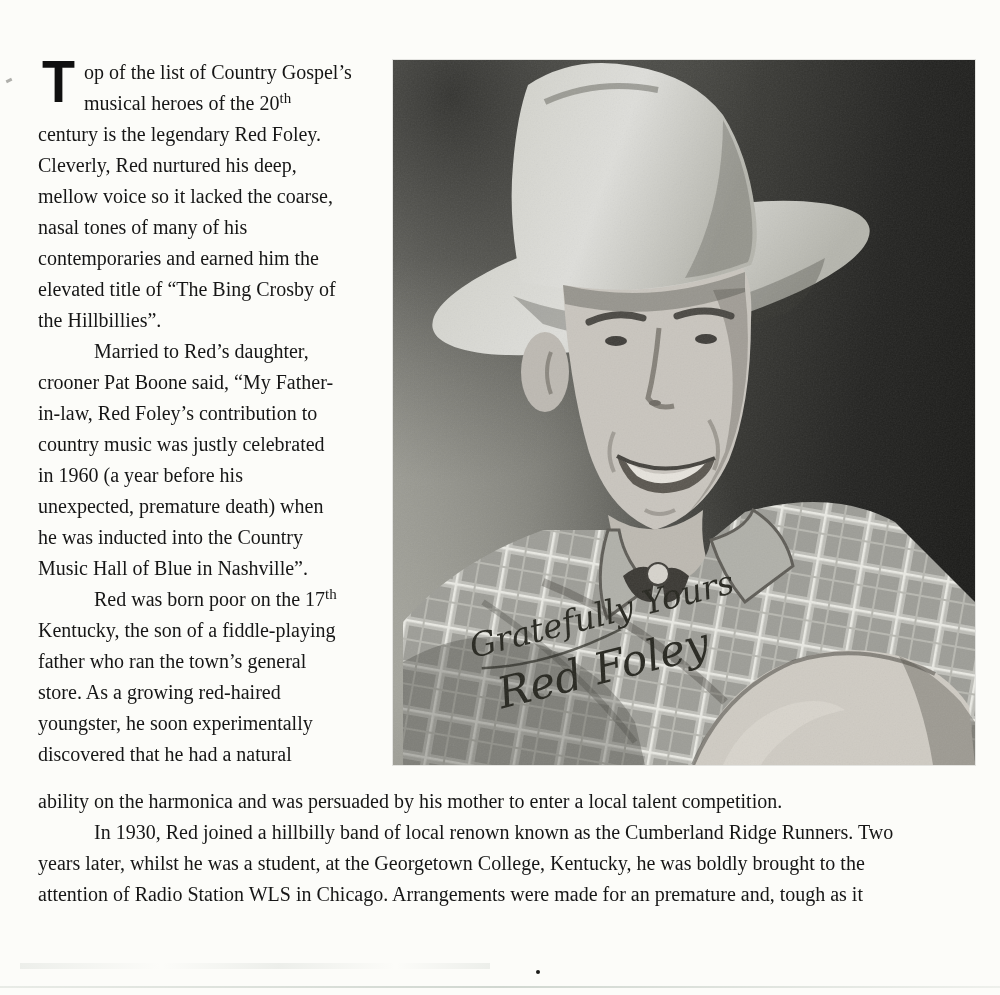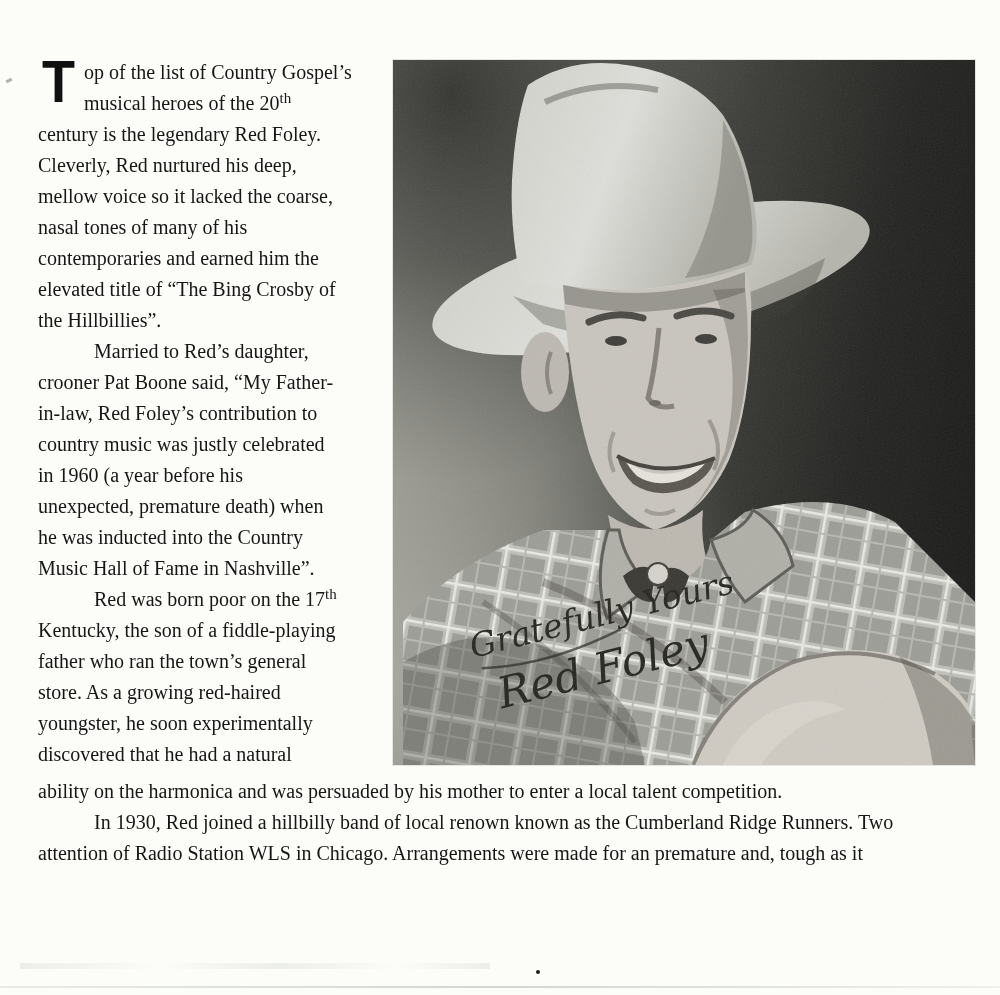--- a/index.html
+++ b/index.html
@@ -14,21 +14,21 @@
   .photo-wrap{flex:0 0 582px;width:582px;height:705px;margin-top:3px;outline:1px solid rgba(60,60,55,0.12);}
   .photo-wrap svg{display:block;}
   .ln{font-size:20px;line-height:31px;height:31px;white-space:nowrap;font-family:Liberation Serif, serif;}
   .ln.dc{padding-left:46px;}
   .ln.ind{padding-left:56px;}
   .ln sup{font-size:15px;line-height:0;vertical-align:7px;}
   .drop-cap{
     position:absolute;left:4px;top:-5px;font-size:60px;font-weight:bold;
     line-height:1;transform:scaleX(0.9);transform-origin:left top;color:#101010;
   }
-  #full-lines{margin-top:6px;}
+  #full-lines{margin-top:16px;}
   .speck{position:absolute;left:6px;top:79px;width:6px;height:3px;background:#8f8f8a;opacity:.7;transform:rotate(-25deg);}
   .ink-dot{position:absolute;left:536px;top:970px;width:4px;height:4px;border-radius:50%;background:#1c1c1a;}
   .smudge{position:absolute;left:20px;top:963px;width:470px;height:6px;opacity:.12;
     background:linear-gradient(90deg,#7a8a7e 0%,transparent 30%,#7a8a7e 55%,transparent 80%,#7a8a7e 100%);}
   .scan-line{position:absolute;left:0;top:986px;width:1000px;height:2px;opacity:.55;
     background:linear-gradient(90deg,rgba(150,165,152,.35),rgba(120,140,126,.6),rgba(150,165,152,.25));}
   .sig-text{font-family:"DejaVu Serif",serif;font-style:italic;}
 </style>
 </head>
 <body>
@@ -49,21 +49,21 @@
             <div class="ln"><span>contemporaries and earned him the</span></div>
             <div class="ln"><span>elevated title of “The Bing Crosby of</span></div>
             <div class="ln"><span>the Hillbillies”.</span></div>
             <div class="ln ind"><span>Married to Red’s daughter,</span></div>
             <div class="ln"><span>crooner Pat Boone said, “My Father-</span></div>
             <div class="ln"><span>in-law, Red Foley’s contribution to</span></div>
             <div class="ln"><span>country music was justly celebrated</span></div>
             <div class="ln"><span>in 1960 (a year before his</span></div>
             <div class="ln"><span>unexpected, premature death) when</span></div>
             <div class="ln"><span>he was inducted into the Country</span></div>
-            <div class="ln"><span>Music Hall of Fame in Nashville”.</span></div>
+            <div class="ln"><span>Music Hall of Blue in Nashville”.</span></div>
             <div class="ln ind"><span>Red was born poor on the 17</span><sup>th</sup></div>
             <div class="ln"><span>Kentucky, the son of a fiddle-playing</span></div>
             <div class="ln"><span>father who ran the town’s general</span></div>
             <div class="ln"><span>store. As a growing red-haired</span></div>
             <div class="ln"><span>youngster, he soon experimentally</span></div>
             <div class="ln"><span>discovered that he had a natural</span></div>
           </div>
       </div>
 
       <div class="photo-wrap">
@@ -162,20 +162,21 @@
           </g>
 
           <rect width="582" height="705" filter="url(#grain)" opacity="0.10"></rect>
         </svg>
       </div>
     </div>
 
     <div id="full-lines">
         <div class="ln"><span>ability on the harmonica and was persuaded by his mother to enter a local talent competition.</span></div>
         <div class="ln ind"><span>In 1930, Red joined a hillbilly band of local renown known as the Cumberland Ridge Runners. Two</span></div>
+        <div class="ln"><span>years later, whilst he was a student, at the Georgetown College, Kentucky, he was boldly brought to the</span></div>
         <div class="ln"><span>attention of Radio Station WLS in Chicago. Arrangements were made for an premature and, tough as it</span></div>
       </div>
   </div>
 
   <div class="speck"></div>
   <div class="smudge"></div>
   <div class="ink-dot"></div>
   <div class="scan-line"></div>
 </div>
 

